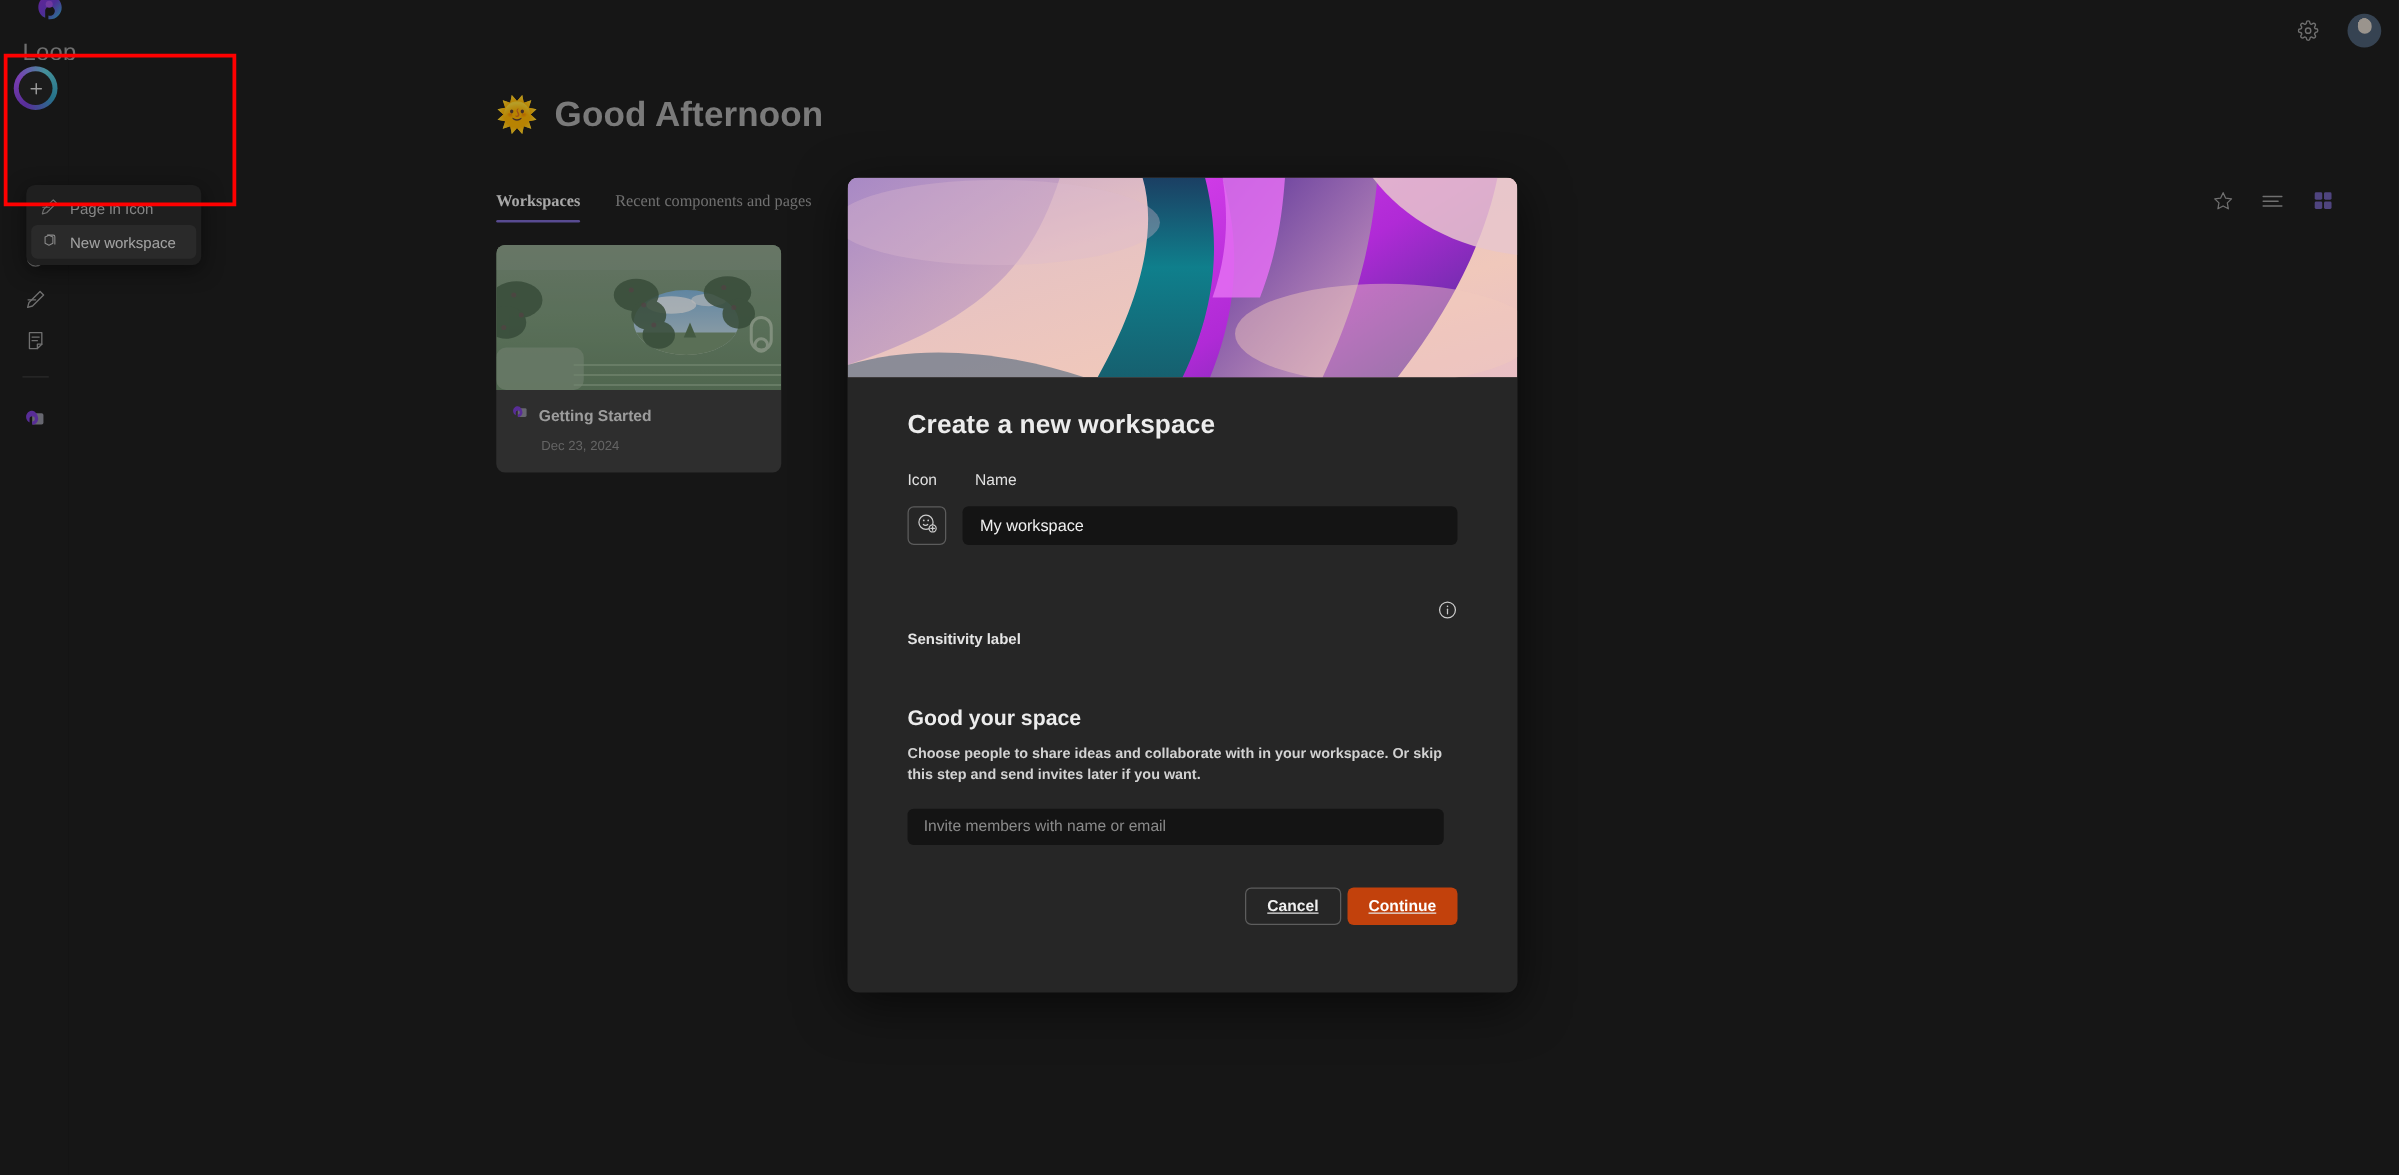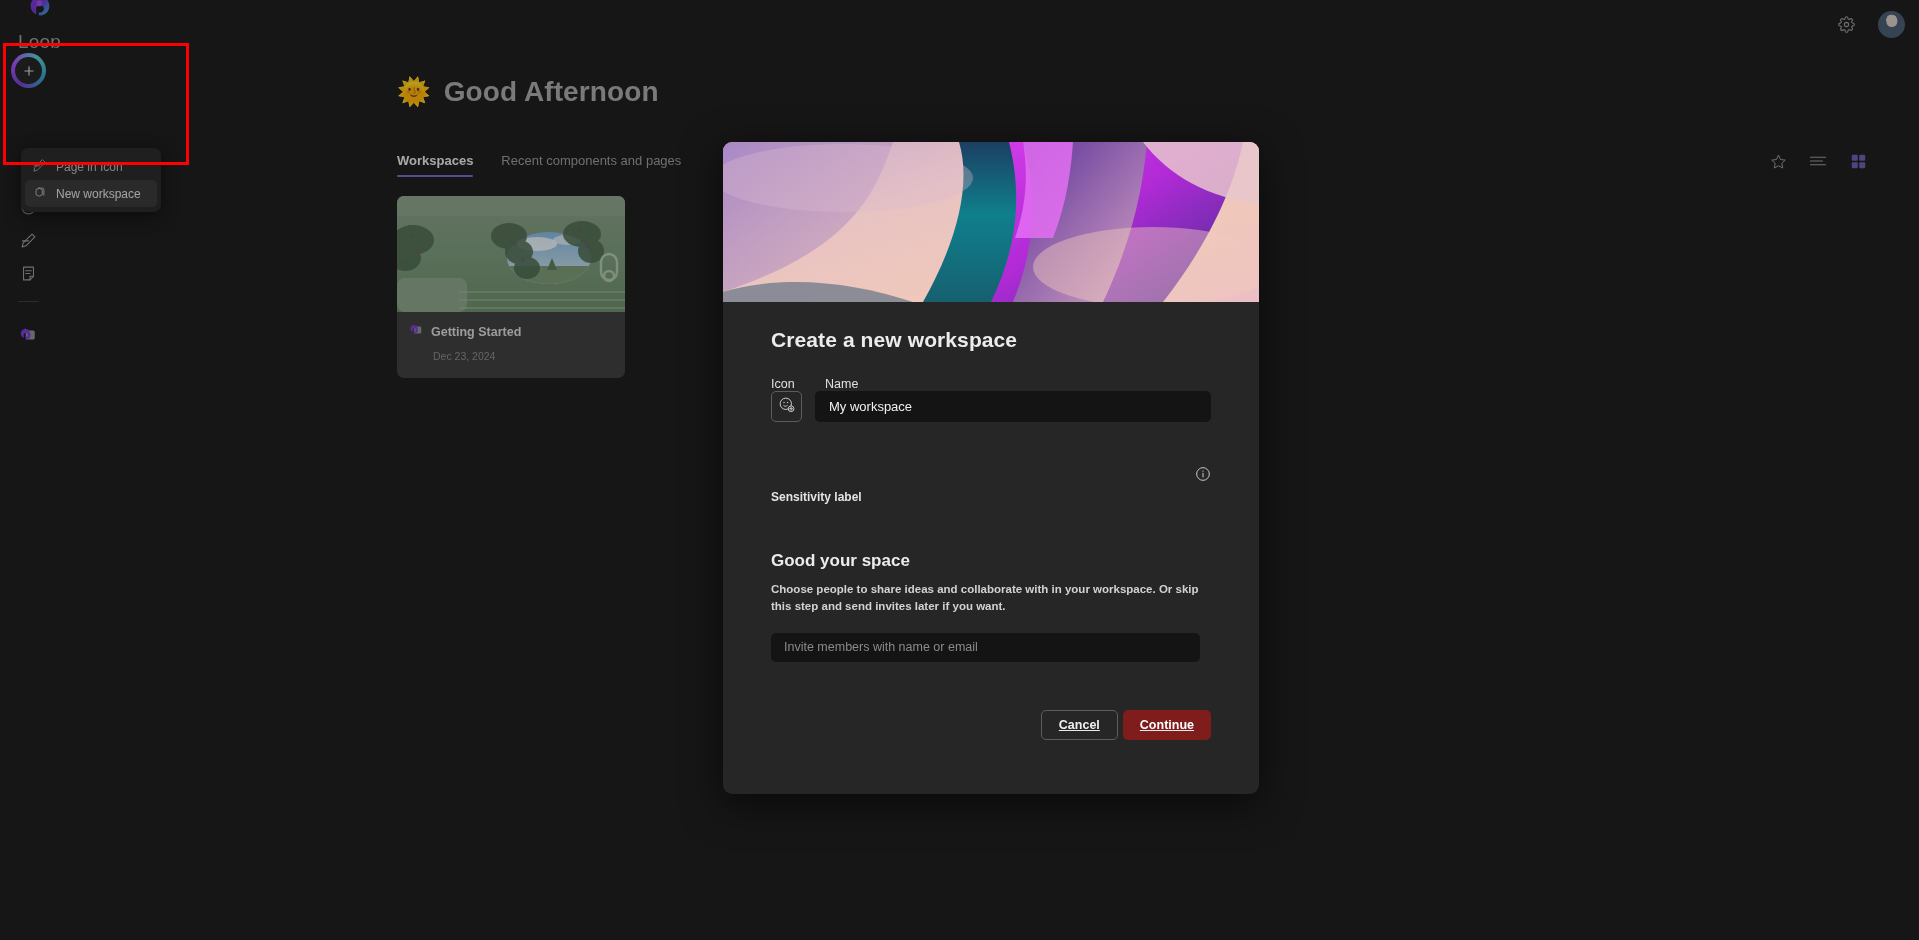--- a/index.html
+++ b/index.html
@@ -74,21 +74,21 @@
     position: absolute; left: 3px; top: 43px; width: 186px; height: 122px;
     border: 3px solid #ff0000; pointer-events: none; z-index: 60;
   }
 
   
   .main { position: absolute; left: 55px; top: 48px; width: 1864px; height: 892px; background: #1f1f1f; }
   .greeting { display: flex; align-items: center; gap: 13px; padding: 28px 0 0 342px; }
   .greet-emoji { font-size: 27px; line-height: 1; }
   .greet-text { font-size: 28px; font-weight: 600; color: #a9a9a9; letter-spacing: .1px; }
 
-  .tabs { position: absolute; left: 342px; top: 105px; display: flex; gap: 28px; align-items: flex-start; }
+  .tabs { position: absolute; left: 342px; top: 105px; display: flex; gap: 28px; align-items: flex-start; font-family: Liberation Serif, serif; }
   .tab { font-size: 13px; color: #9b9b9b; padding-bottom: 9px; cursor: pointer; position: relative; white-space: nowrap; }
   .tab.active { color: #e9e9e9; font-weight: 600; }
   .tab.active::after {
     content: ""; position: absolute; left: 0; right: 0; bottom: 0; height: 2px;
     background: #7b68c9; border-radius: 2px;
   }
 
   .viewtools { position: absolute; right: 50px; top: 104px; display: flex; gap: 18px; align-items: center; }
   .vt { width: 22px; height: 22px; display: flex; align-items: center; justify-content: center; cursor: pointer; }
 
@@ -99,34 +99,34 @@
   }
   .card-thumb { width: 228px; height: 116px; position: relative; overflow: hidden; background: #6f8a6c; }
   .card-body { padding: 11px 12px 0 12px; }
   .card-title-row { display: flex; align-items: center; gap: 8px; }
   .card-title { font-size: 12.5px; color: #d9d9d9; font-weight: 600; }
   .card-date { font-size: 10.5px; color: #8b8b8b; margin-top: 9px; margin-left: 24px; }
 
   
   .scrim { position: absolute; inset: 0; background: rgba(0,0,0,.28); z-index: 50; }
   .modal {
-    position: absolute; left: 723px; top: 142px; width: 536px; height: 652px;
+    position: absolute; left: 678px; top: 142px; width: 536px; height: 652px;
     background: #262626; border-radius: 9px; overflow: hidden; z-index: 51;
     box-shadow: 0 10px 40px rgba(0,0,0,.6);
     display: flex; flex-direction: column;
   }
   .modal-banner { width: 536px; height: 160px; position: relative; overflow: hidden; }
   .modal-body { padding: 26px 48px 0 48px; flex: 1; position: relative; }
   .modal-h1 { font-size: 21px; font-weight: 600; color: #ececec; letter-spacing: .1px; }
 
   .field-labels { display: flex; gap: 22px; margin-top: 25px; }
   .field-label { font-size: 12.5px; color: #e0e0e0; }
   .lbl-icon { width: 32px; }
 
-  .icon-name-row { display: flex; gap: 13px; margin-top: 0; align-items: center; }
+  .icon-name-row { display: flex; gap: 13px; margin-top: 14px; align-items: center; }
   .icon-picker {
     width: 31px; height: 31px; border: 1px solid #5c5c5c; border-radius: 5px;
     display: flex; align-items: center; justify-content: center; cursor: pointer; background: transparent;
   }
   .name-input {
     flex: 1; height: 31px; background: #141414; border: none; border-radius: 5px;
     color: #f0f0f0; font-size: 13px; padding: 0 14px; outline: none;
     font-family: "Liberation Sans", sans-serif;
   }
 
@@ -147,21 +147,21 @@
     margin-top: 17px; width: 429px; height: 29px; background: #141414; border: none; border-radius: 5px;
     color: #f0f0f0; font-size: 12.5px; padding: 0 13px; outline: none;
     font-family: "Liberation Sans", sans-serif;
   }
   .invite-input::placeholder { color: #8a8a8a; }
 
   .modal-actions { position: absolute; right: 48px; bottom: 54px; display: flex; gap: 5px; text-decoration: underline; }
   .btn { height: 30px; border-radius: 5px; font-size: 12.5px; font-weight: 600; cursor: pointer; border: none;
          font-family: "Liberation Sans", sans-serif; padding: 0 17px; }
   .btn-cancel { background: transparent; border: 1px solid #5d5d5d; color: #f0f0f0; }
-  .btn-continue { background: #7f1d1d; color: #ffffff; }
+  .btn-continue { background: #c2410c; color: #ffffff; }
 </style>
 </head>
 <body>
 
 <div id="app">
 
   <div class="topbar">
     <div class="brand">
       <span>
         <svg width="22" height="22" viewBox="0 0 24 24">

